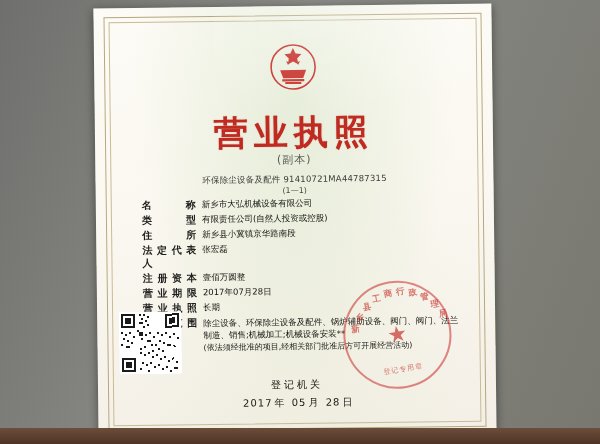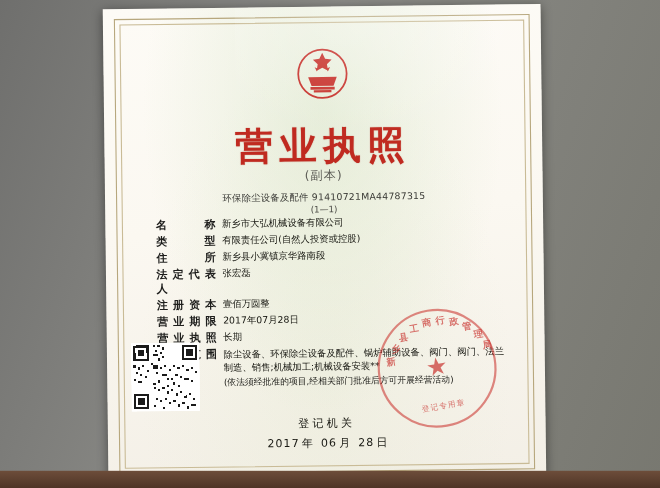--- a/index.html
+++ b/index.html
@@ -420,21 +420,21 @@
         <span style="transform: rotate(22deg) translate(0,-48px) rotate(-22deg);">政</span>
         <span style="transform: rotate(37deg) translate(0,-48px) rotate(-37deg);">管</span>
         <span style="transform: rotate(52deg) translate(0,-48px) rotate(-52deg);">理</span>
         <span style="transform: rotate(67deg) translate(0,-48px) rotate(-67deg);">局</span>
       </div>
       <div class="bottom-text">登记专用章</div>
     </div>
 
     <div class="date-line">
       <span class="num">2017</span><span>年</span>
-      <span class="num">06</span><span>月</span>
+      <span class="num">05</span><span>月</span>
       <span class="num">28</span><span>日</span>
     </div>
 
     <div class="glare"></div>
   </div>
 
   <div class="table-strip"></div>
 </div>
 
 </body></html>

